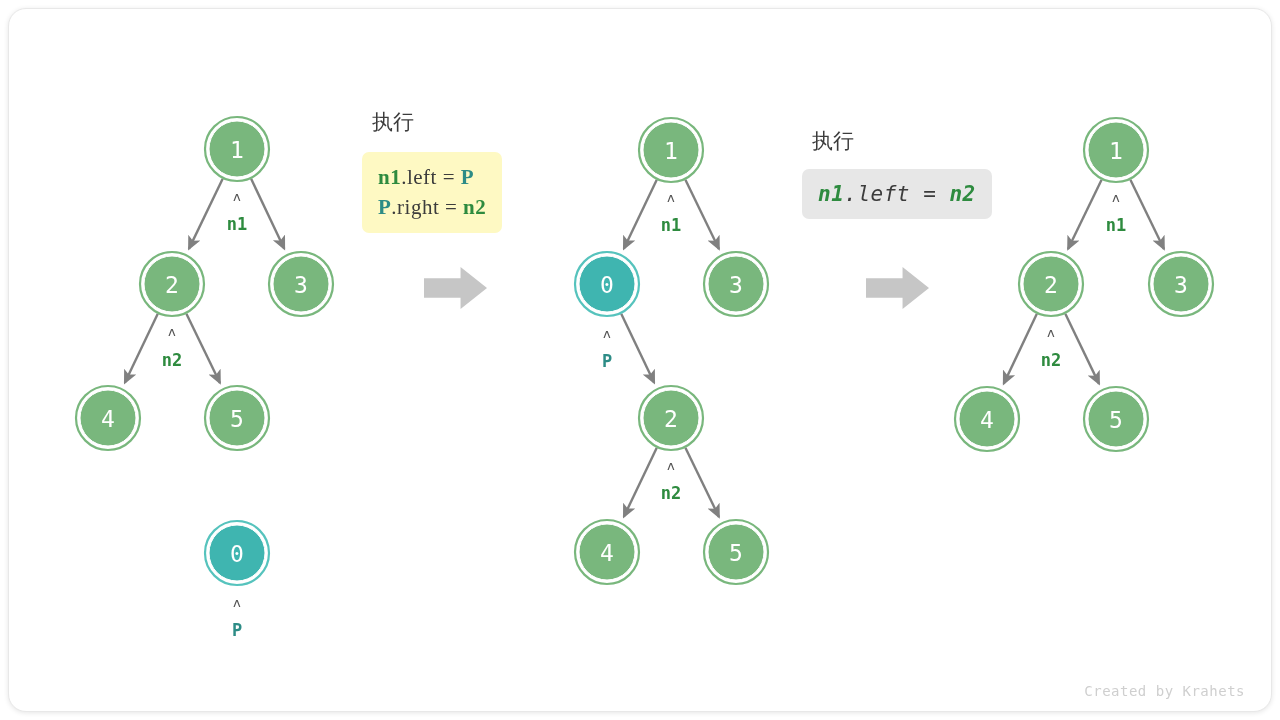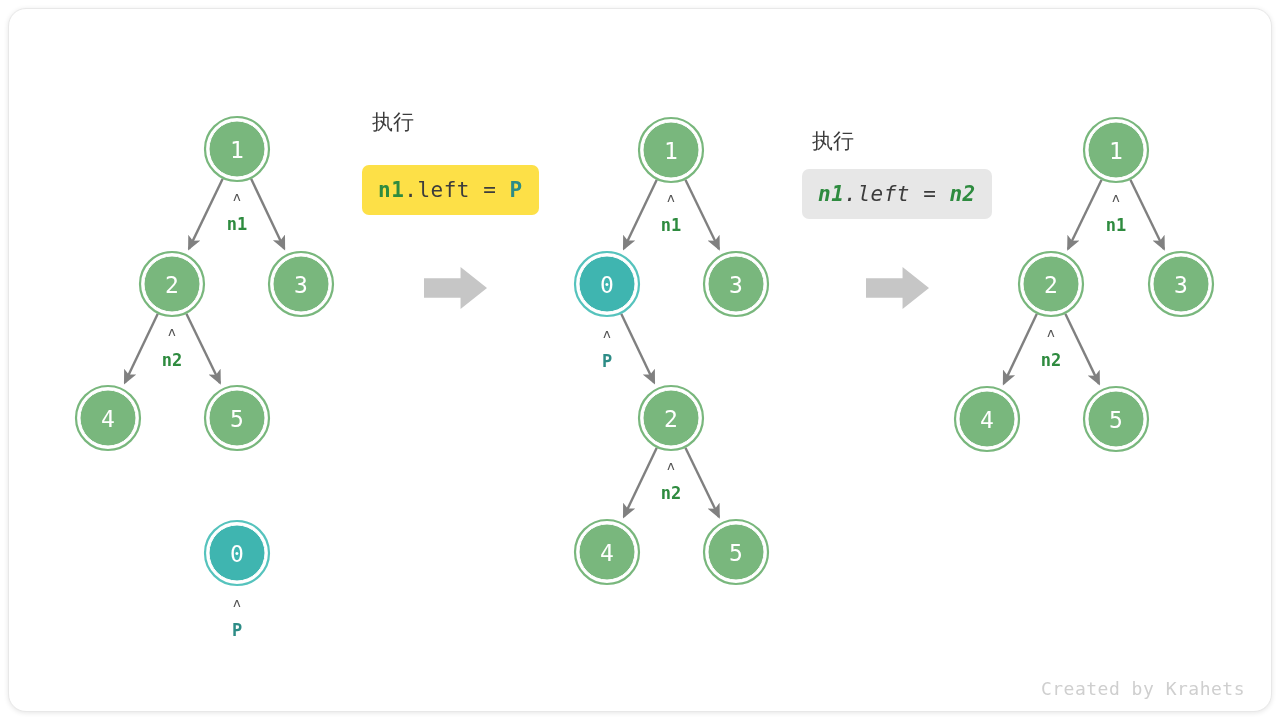--- a/index.html
+++ b/index.html
@@ -82,21 +82,21 @@
   }
   .code-line { display: block; }
   .tok-n { color: #2e8b3f; font-weight: bold; }
   .tok-p { color: #2d8c86; font-weight: bold; }
   .tok-plain { color: #3c3c3c; }
   .credit {
     position: absolute;
     right: 28px;
     bottom: 14px;
     font-family: "DejaVu Sans Mono", "Liberation Mono", monospace;
-    font-size: 18px;
+    font-size: 14px;
     color: #cfcfcf;
     letter-spacing: 0.5px;
   }
 </style>
 </head>
 <body>
 
 <div id="card">
   <div id="stage">
 
@@ -226,20 +226,20 @@
             <text x="1107" y="216" class="ptr-label ptr-green">n1</text>
             <text x="1042" y="323" class="caret">ʌ</text>
             <text x="1042" y="351" class="ptr-label ptr-green">n2</text>
           </g>
           <polygon points="415,269.13 451.54,269.13 451.54,258 478,279 451.54,300 451.54,288.87 415,288.87" fill="#c6c6c6"></polygon>
           <polygon points="857,269.13 893.54,269.13 893.54,258 920,279 893.54,300 893.54,288.87 857,288.87" fill="#c6c6c6"></polygon>
         </g>
     </svg>
 
     <div class="exec-label" style="left: 363px; top: 99px;">执行</div>
-    <div class="code-box" style="left: 353px; top: 156px; background: #fde047;"><span class="code-line"><span class="tok-n">n1</span><span class="tok-plain">.left = </span><span class="tok-p">P</span></span></div>
+    <div class="code-box" style="left: 353px; top: 143px; background: #fef9c3; font-family: Liberation Serif, serif;"><span class="code-line"><span class="tok-n">n1</span><span class="tok-plain">.left = </span><span class="tok-p">P</span></span><span class="code-line"><span class="tok-p">P</span><span class="tok-plain">.right = </span><span class="tok-n">n2</span></span></div>
 
     <div class="exec-label" style="left: 803px; top: 118px;">执行</div>
     <div class="code-box" style="left: 793px; top: 160px; background: rgb(231, 231, 231); font-style: italic;"><span class="code-line"><span class="tok-n">n1</span><span class="tok-plain">.left = </span><span class="tok-n">n2</span></span></div>
 
     <div class="credit">Created by Krahets</div>
   </div>
 </div>
 
 </body></html>

